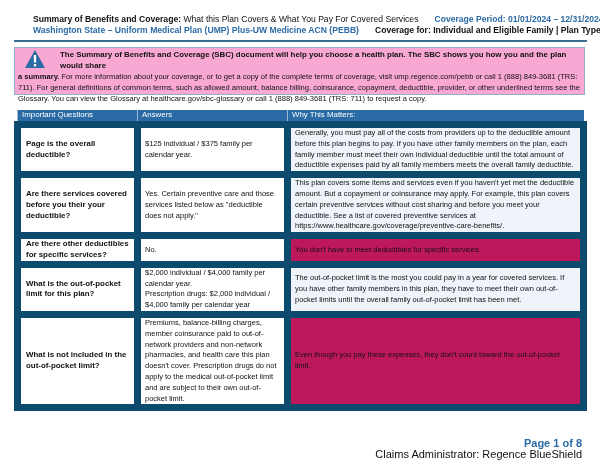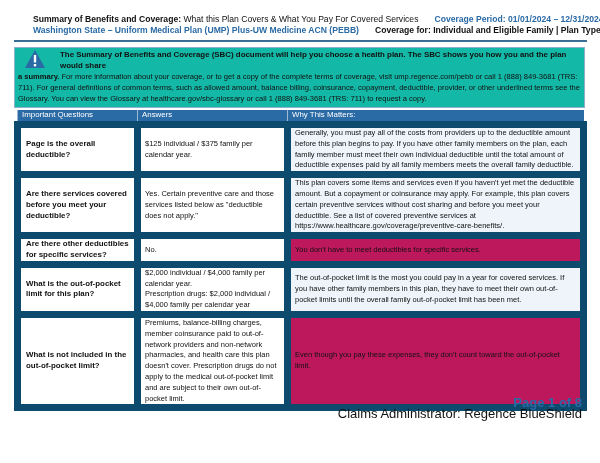--- a/index.html
+++ b/index.html
@@ -2,30 +2,30 @@
 <html><head>
 <meta charset="utf-8">
 <style>
   html, body { margin: 0; padding: 0; background: #ffffff; }
   body { width: 600px; height: 463px; position: relative; overflow: hidden; font-family: "Liberation Sans", sans-serif; color: #111; }
   .hdr { position: absolute; left: 17px; top: 14px; width: 566px; font-size: 8.6px; line-height: 11px; }
   .hdr-row { display: flex; justify-content: space-between; white-space: nowrap; }
   .hdr .b { font-weight: bold; padding-left: 16px; }
   .blue { color: #2a6aa5; }
   .rule { position: absolute; left: 14px; top: 40px; width: 573px; height: 2px; background: #3b6e96; }
-  .notice { position: absolute; left: 14px; top: 47px; width: 571px; height: 61px; border: 1px solid #8fb1cd; background: #14b8a6; box-sizing: border-box; font-size: 7.55px; line-height: 11.1px; padding: 1px 4px 0 3px; }
+  .notice { position: absolute; left: 14px; top: 47px; width: 571px; height: 48px; border: 1px solid #8fb1cd; background: #f9a8d4; box-sizing: border-box; font-size: 7.55px; line-height: 11.1px; padding: 1px 4px 0 3px; }
   .notice .warn { position: absolute; left: 9px; top: 1px; width: 22px; height: 20px; }
   .notice .indent { padding-left: 42px; font-weight: bold; font-size: 7.9px; }
   table { position: absolute; left: 14px; top: 110px; width: 573px; border-collapse: collapse; font-size: 7.5px; line-height: 10.8px; table-layout: fixed; }
   th { background: #2a6aa5; color: #fff; text-align: left; font-size: 7.9px; font-weight: normal; height: 11px; padding: 0 4px; border-left: 1px solid #9ebad3; }
   td { border: 7px solid #0c4a6e; padding: 0 3px 0 4px; vertical-align: middle; }
   td.q { font-weight: bold; font-size: 7.9px; padding-left: 5px; }
   td.w { background: #eef4fa; }
   tr.alt td.w { background: #be185d; }
-  .footer { position: absolute; right: 18px; top: 398px; text-align: right; font-size: 13px; line-height: 10.5px; }
+  .footer { position: absolute; right: 18px; top: 438px; text-align: right; font-size: 11px; line-height: 10.5px; }
   .footer .pg { color: #2a6aa5; font-weight: bold; }
 </style>
 </head>
 <body>
 
 <div class="hdr">
   <div class="hdr-row">
     <span><span class="b">Summary of Benefits and Coverage:</span><span> What this Plan Covers &amp; What You Pay For Covered Services</span></span>
     <span class="b blue">Coverage Period: 01/01/2024 – 12/31/2024</span>
   </div>
@@ -59,21 +59,21 @@
       <th>Why This Matters:</th>
     </tr>
   </thead>
   <tbody>
     <tr style="height:41px">
       <td class="q">Page is the overall deductible?</td>
       <td>$125 individual / $375 family per calendar year.</td>
       <td class="w">Generally, you must pay all of the costs from providers up to the deductible amount before this plan begins to pay. If you have other family members on the plan, each family member must meet their own individual deductible until the total amount of deductible expenses paid by all family members meets the overall family deductible.</td>
     </tr>
     <tr class="alt" style="height:53px">
-      <td class="q">Are there services covered before you meet your deductible?</td>
+      <td class="q">Are there services covered before you their your deductible?</td>
       <td>Yes. Certain preventive care and those services listed below as "deductible does not apply."</td>
       <td class="w" style="background:#eef4fa">This plan covers some items and services even if you haven't yet met the deductible amount. But a copayment or coinsurance may apply. For example, this plan covers certain preventive services without cost sharing and before you meet your deductible. See a list of covered preventive services at https://www.healthcare.gov/coverage/preventive-care-benefits/.</td>
     </tr>
     <tr class="alt" style="height:22px">
       <td class="q">Are there other deductibles for specific services?</td>
       <td>No.</td>
       <td class="w">You don't have to meet deductibles for specific services.</td>
     </tr>
     <tr class="alt" style="height:46px">
       <td class="q">What is the out-of-pocket limit for this plan?</td>

